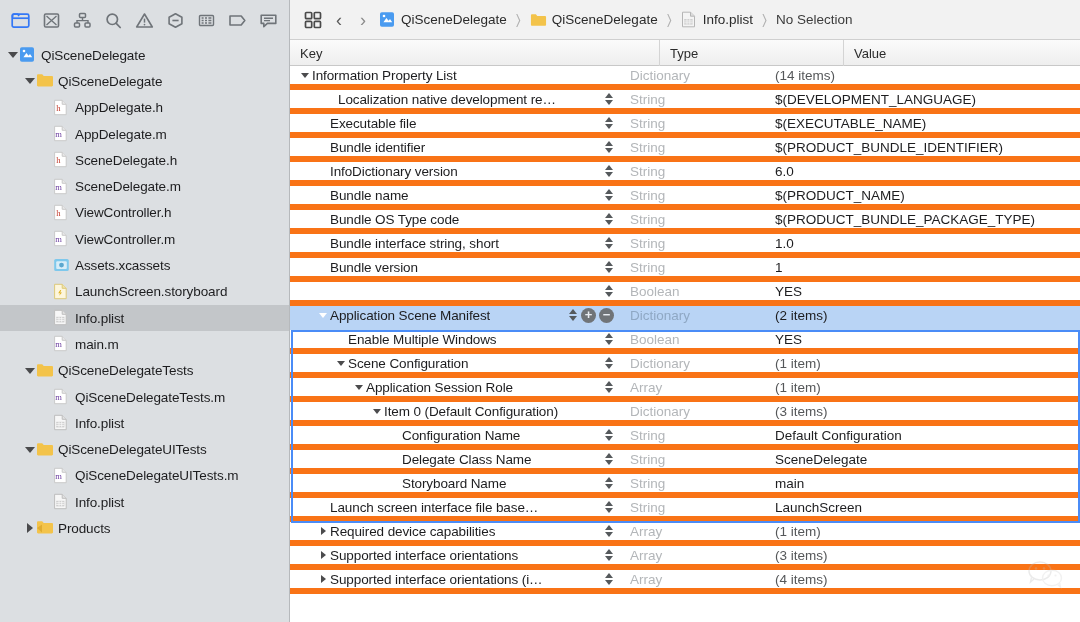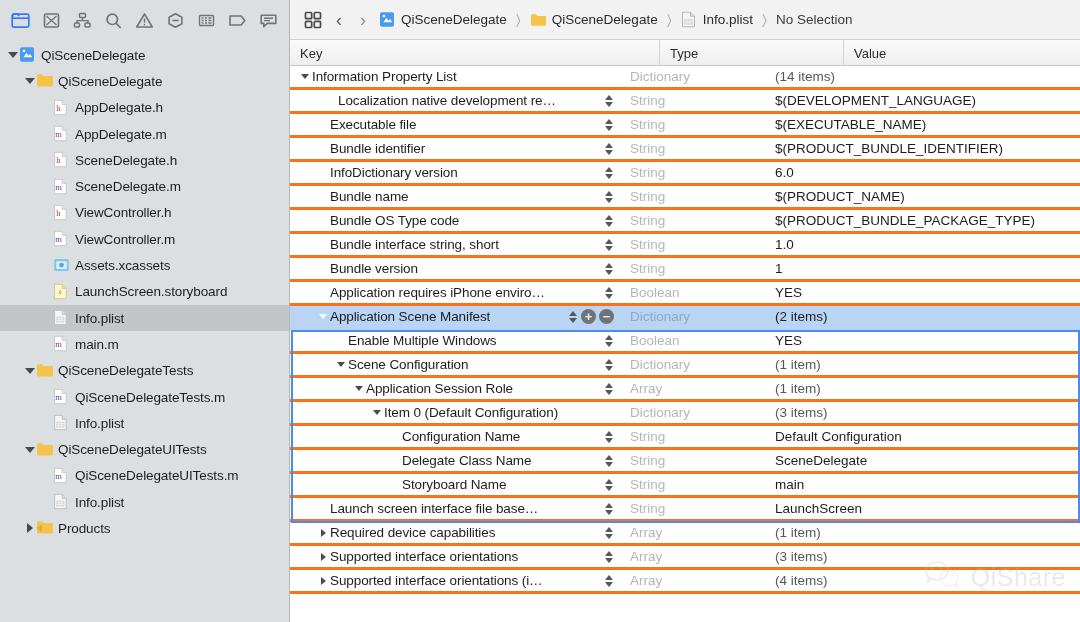--- a/index.html
+++ b/index.html
@@ -98,21 +98,21 @@
   }
   .th { display: flex; align-items: center; padding-left: 10px; height: 26px; }
   .th + .th { border-left: 1px solid #d4d4d4; }
   .col-key { width: 330px; flex: 0 0 330px; }
   .col-type { width: 145px; flex: 0 0 145px; }
   .col-value { flex: 1 1 auto; }
 
   .rows { position: relative; }
   .row {
     height: 24px; display: flex; align-items: center;
-    border-bottom: 3px solid #f97316;
+    border-bottom: 6px solid #f97316;
     font-size: 13.5px; color: #1d1d1f;
     position: relative;
   }
   .row.sel { background: #b9d4f5; border-bottom-color: #b9d4f5; }
   .cell-key {
     width: 330px; flex: 0 0 330px;
     display: flex; align-items: center; height: 24px;
     overflow: hidden; position: relative;
   }
   .k-text { white-space: nowrap; overflow: hidden; text-overflow: ellipsis; letter-spacing: -0.1px; }
@@ -666,21 +666,20 @@
             <div class="cell-type">
               <span>String</span>
             </div>
             <div class="cell-value">
               <span>1</span>
             </div>
           </div>
           <div class="row">
             <div class="cell-key" style="padding-left:26px">
               <span class="k-tri" style="visibility:hidden"></span>
-              <span class="k-text">Application requires iPhone enviro…</span>
               <span class="ctrls">
                 <span class="stepper">
                   <span class="up"></span>
                   <span class="dn"></span>
                 </span>
               </span>
             </div>
             <div class="cell-type">
               <span>Boolean</span>
             </div>
@@ -928,17 +927,16 @@
           <ellipse cx="14" cy="11" rx="11" ry="9" fill="none" stroke="#bdbdbd" stroke-width="1.4"></ellipse>
           <path d="M8 19l-3.5 3 1-4.6" fill="none" stroke="#bdbdbd" stroke-width="1.4"></path>
           <ellipse cx="26" cy="18" rx="9.5" ry="7.8" fill="none" stroke="#d2d2d2" stroke-width="1.4"></ellipse>
           <path d="M31.5 24.5l3 2.6-.8-4" fill="none" stroke="#d2d2d2" stroke-width="1.4"></path>
           <circle cx="10" cy="8.5" r="1.3" fill="#bdbdbd"></circle>
           <circle cx="18" cy="8.5" r="1.3" fill="#bdbdbd"></circle>
           <circle cx="22.5" cy="15.5" r="1.1" fill="#d2d2d2"></circle>
           <circle cx="29.5" cy="15.5" r="1.1" fill="#d2d2d2"></circle>
         </svg>
       </span>
-      <span class="wm-text">QiShare</span>
     </div>
 
   </div>
 </div>
 
 </body></html>

